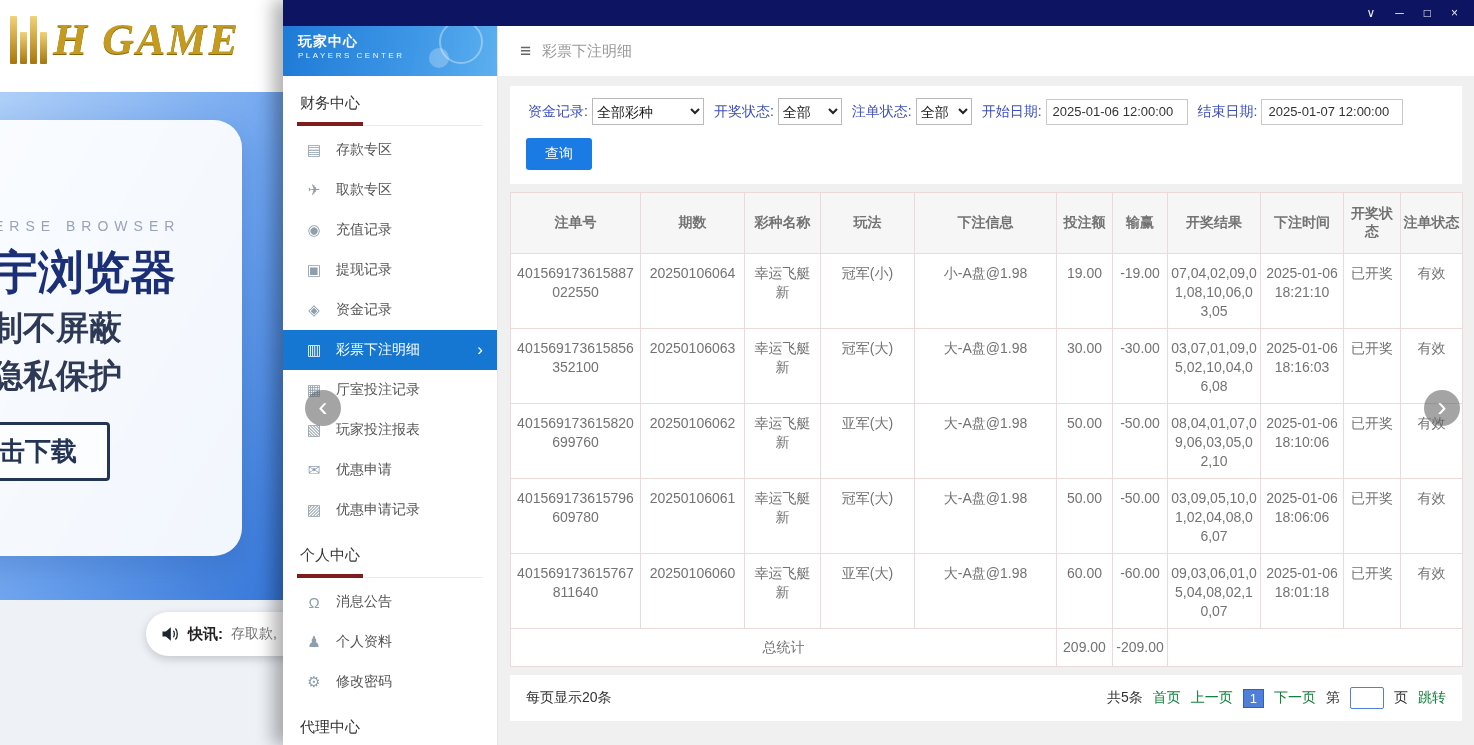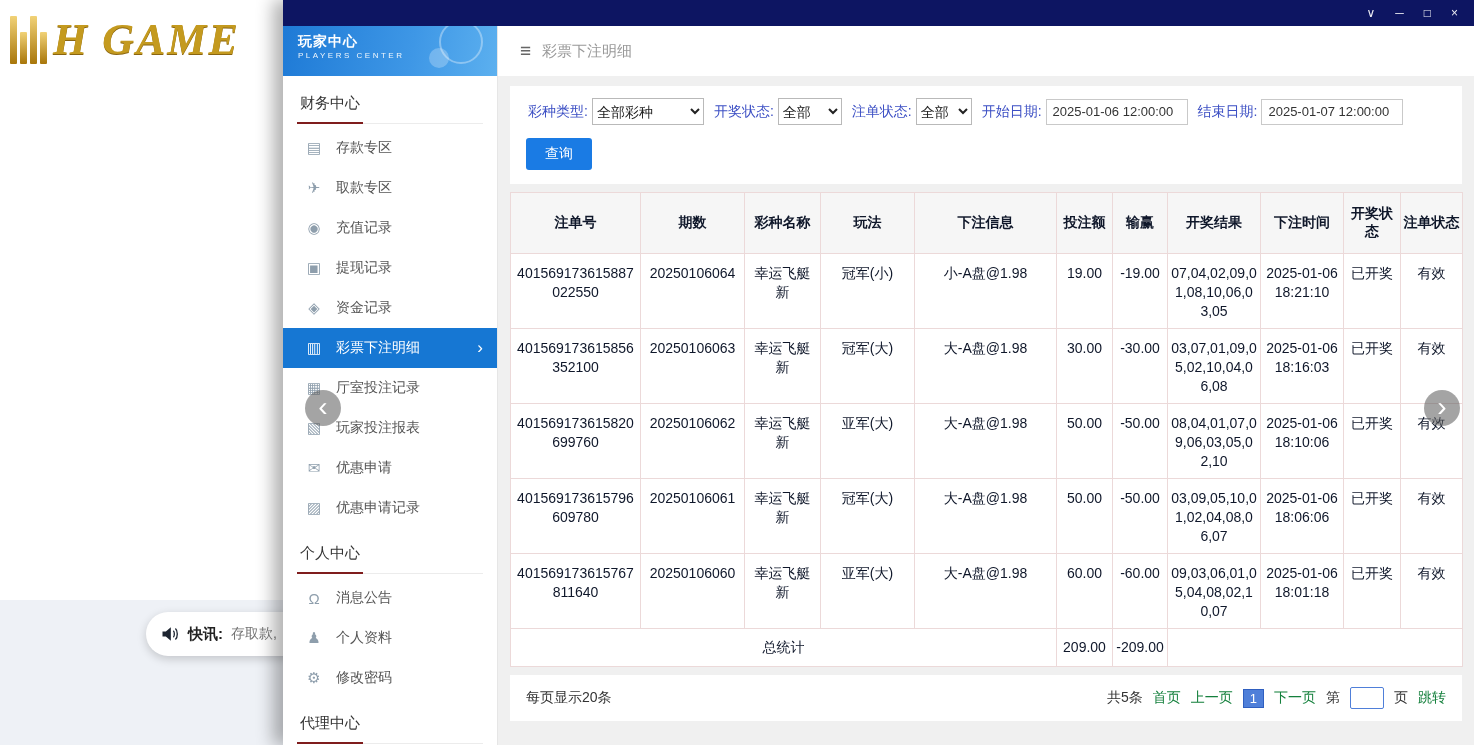--- a/index.html
+++ b/index.html
@@ -46,21 +46,21 @@
   .sidebar { width:215px; background:#fff; border-right:1px solid #e6e6e6; display:flex; flex-direction:column; }
   .sidebar-header { height:50px; background:linear-gradient(100deg,#1e7ad6 0%,#3e97e6 60%,#5cb0ef 100%);
                     color:#fff; padding:7px 0 0 15px; position:relative; overflow:hidden; flex:none; }
   .sidebar-title { font-size:14px; font-weight:bold; letter-spacing:1px; position:relative; z-index:1; }
   .sidebar-sub { font-size:8px; letter-spacing:2.5px; opacity:.92; position:relative; z-index:1; }
   .decor { position:absolute; border:2px solid rgba(255,255,255,.35); border-radius:50%; }
   .decor.c1 { width:44px; height:44px; right:14px; top:-6px; }
   .decor.c2 { width:20px; height:20px; right:48px; top:22px; background:rgba(255,255,255,.25); border:none; }
   .sidebar-body { flex:1; overflow:hidden; padding-top:2px; }
   .section-heading { margin:8px 14px 4px; border-bottom:1px solid #ececec; font-size:15px; color:#333; }
-  .section-heading span { display:inline-block; padding:8px 3px 9px; border-bottom:2px solid #7f1d1d; margin-bottom:-1px;font-family:Liberation Mono, monospace; }
+  .section-heading span { display:inline-block; padding:8px 3px 9px; border-bottom:4px solid #7f1d1d; margin-bottom:-1px;font-family:Liberation Mono, monospace; }
   .side-item { height:40px; display:flex; align-items:center; gap:13px; padding-left:22px; font-size:14px; color:#555; cursor:pointer; position:relative; }
   .side-item .icon { width:18px; text-align:center; color:#8e9eac; font-size:15px; }
   .side-item.active { background:#1677d3; color:#fff; }
   .side-item.active .icon { color:#fff; }
   .side-item .chev { position:absolute; right:14px; font-size:17px; color:#fff; }
 
   
   .main { flex:1; display:flex; flex-direction:column; min-width:0; }
   .breadcrumb-bar { height:50px; background:#fff; display:flex; align-items:center; gap:11px; padding-left:22px; flex:none; }
   .menu-icon { color:#666; font-size:19px; cursor:pointer; }
@@ -71,21 +71,21 @@
   .filter-card { padding:12px 16px 14px; flex:none; }
   .filter-row { display:flex; align-items:center; font-size:14px; white-space:nowrap; }
   .flabel { color:#3c4fc4; margin:0 4px 0 2px; }
   .fselect { height:27px; border:1px solid #b9b9b9; background:#fff; font-size:14px; margin-right:8px; color:#222; }
   .w112 { width:112px; } .w64 { width:64px; } .w56 { width:56px; }
   .fdate { height:26px; width:142px; border:1px solid #c9c9c9; font-size:13px; padding:0 6px; color:#333; margin-right:8px; }
   .search-btn { margin-top:13px; background:#1a7be4; color:#fff; border:none; border-radius:3px;
                 padding:7px 19px; font-size:14px; cursor:pointer; }
 
   .table-card { flex:none; }
-  table { width:100%; border-collapse:collapse; table-layout:fixed; font-size:14px; color:#0f172a; }
+  table { width:100%; border-collapse:collapse; table-layout:fixed; font-size:14px; color:#737373; }
   th { background:#f6f6f6; border:1px solid #ecd9d9; font-weight:bold; padding:12px 2px; font-size:14px; }
   td { border:1px solid #ecd9d9; text-align:center; vertical-align:top; padding:10px 3px 7px; line-height:19px; }
   td.col-0, td.col-7 { word-break:break-all; }
   tr.summary td { vertical-align:middle; padding:9px 3px; }
 
   .pager-card { height:46px; flex:none; display:flex; align-items:center; justify-content:space-between; padding:0 16px; font-size:14px; color:#333; }
   .pager { display:flex; align-items:center; gap:10px; }
   .plink { color:#15803d; text-decoration:none; cursor:pointer; }
   .page-current { background:#4f7fd9; border:1px solid #2f5fc0; color:#fff; padding:1px 6px; font-size:13px; cursor:pointer; }
   .jump-input { width:34px; height:22px; border:1px solid #4f7fd9; border-radius:2px; }
@@ -106,20 +106,28 @@
       <div class="logo">
         <span class="logo-bars">
             <i></i>
             <i></i>
             <i></i>
             <i></i>
           </span>
         <span class="logo-text">H GAME</span>
       </div>
     </div>
+    <div class="banner">
+      <div class="banner-card"></div>
+      <div class="banner-kicker">ERSE BROWSER</div>
+      <div class="banner-title">宇浏览器</div>
+      <div class="banner-line1">制不屏蔽</div>
+      <div class="banner-line2">隐私保护</div>
+      <div class="banner-download">击下载</div>
+    </div>
     <div class="bg-lower"></div>
     <div class="news-pill">
       <svg viewBox="0 0 24 24" width="20" height="20">
         <path d="M3 9v6h4l6 5V4L7 9H3z" fill="#1c2430"></path>
         <path d="M16 8c1.6 1.2 1.6 6.8 0 8 M18.5 5.5c3 2.6 3 10.4 0 13" stroke="#1c2430" stroke-width="1.6" fill="none"></path>
       </svg>
       <span class="news-label">快讯:</span>
       <span class="news-text">存取款,</span>
     </div>
   </div>
@@ -205,21 +213,21 @@
       <main class="main">
         <div class="breadcrumb-bar">
           <span class="menu-icon">≡</span>
           <span class="crumb-title">彩票下注明细</span>
         </div>
 
         <div class="content">
 
           <div class="card filter-card">
             <div class="filter-row">
-              <span class="flabel">彩种类型:</span>
+              <span class="flabel">资金记录:</span>
               <select class="fselect w112">
                 <option>全部彩种</option>
               </select>
               <span class="flabel">开奖状态:</span>
               <select class="fselect w64">
                 <option>全部</option>
               </select>
               <span class="flabel">注单状态:</span>
               <select class="fselect w56">
                 <option>全部</option>

